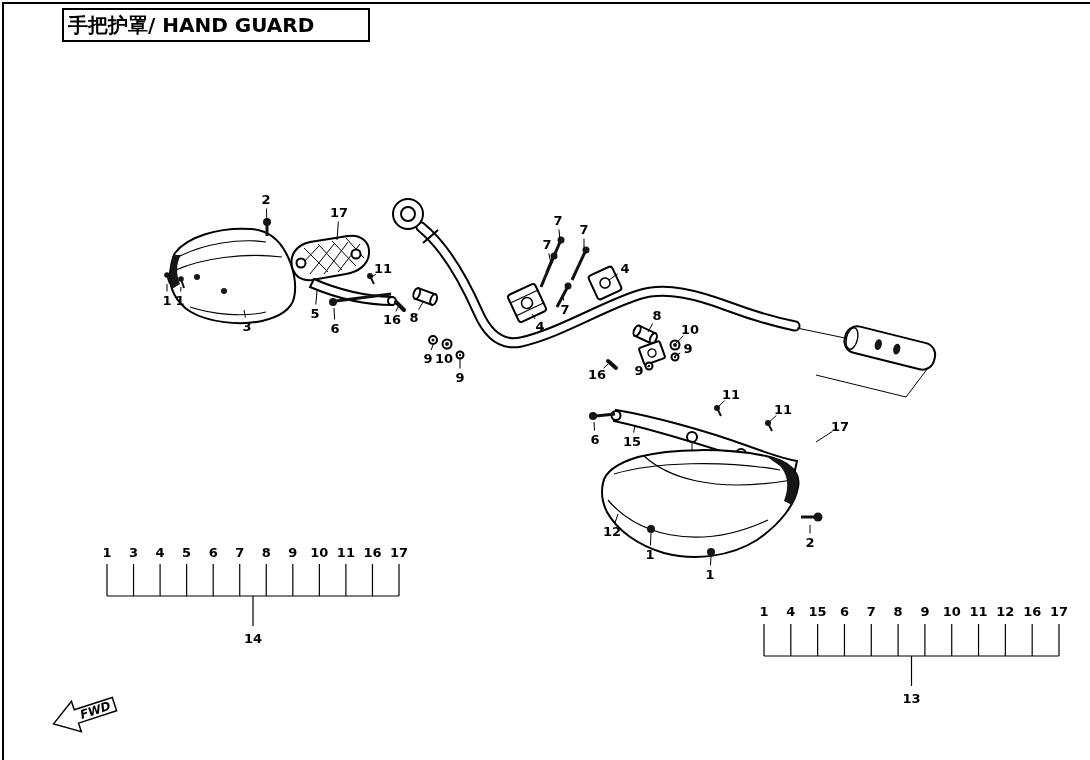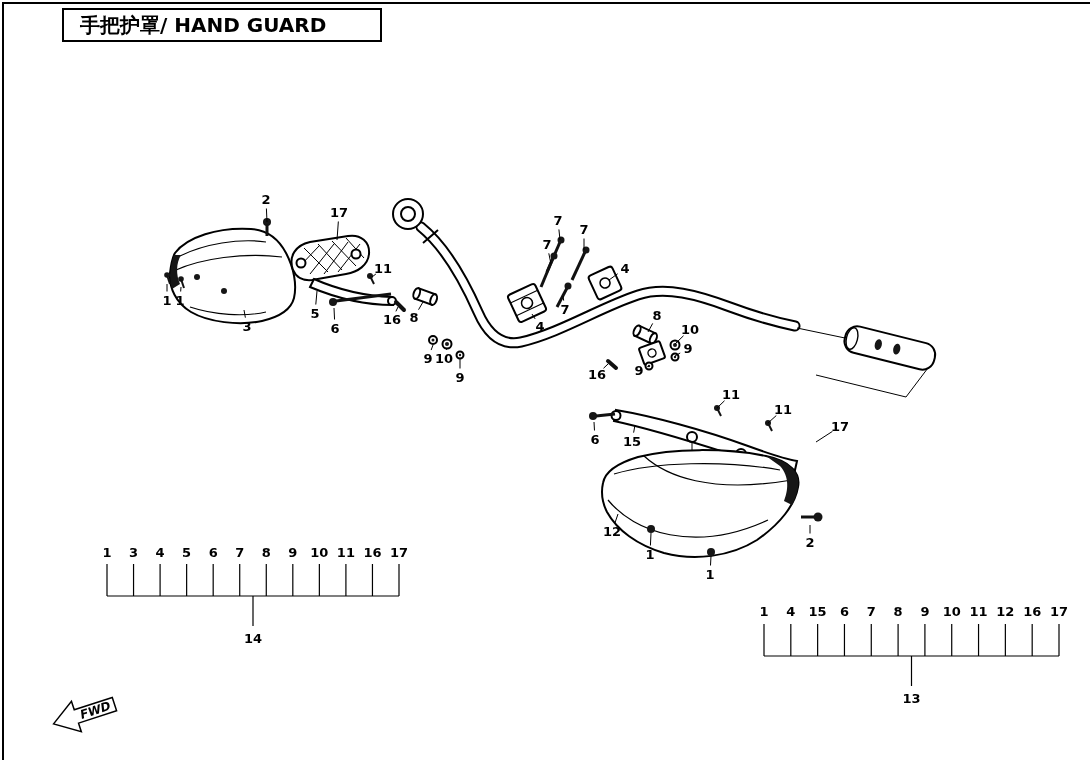--- a/index.html
+++ b/index.html
@@ -1,19 +1,19 @@
 <!DOCTYPE html>
 <html><head>
 <meta charset="utf-8">
 <style>
   html,body{margin:0;padding:0;background:#fff;}
   .page{position:relative;width:1086px;height:756px;margin:2px;border:2px solid #000;
         background:#fff;font-family:"DejaVu Sans",sans-serif;overflow:hidden;}
   .title-box{position:absolute;top:4px;left:58px;width:300px;height:30px;border:2px solid #000;
-        display:flex;align-items:center;padding-left:16px;font-size:20px;font-weight:bold;
+        display:flex;align-items:center;padding-left:4px;font-size:20px;font-weight:bold;
         background:#fff;z-index:2;white-space:nowrap;}
   svg.diagram{position:absolute;left:0;top:0;width:1086px;height:756px;}
   .callout{font:bold 13px "DejaVu Sans",sans-serif;text-anchor:middle;fill:#000;}
   .leader{stroke:#000;stroke-width:1;fill:none;}
   .kit-tick{stroke:#000;stroke-width:1.2;}
   .outline{fill:#fff;stroke:#000;stroke-width:2;}
   .thin{fill:none;stroke:#000;stroke-width:1.2;}
   .hair{fill:none;stroke:#000;stroke-width:1;}
   .dark{fill:#161616;stroke:none;}
   .fwd-text{font:italic bold 12px "DejaVu Sans",sans-serif;text-anchor:middle;fill:#000;}

